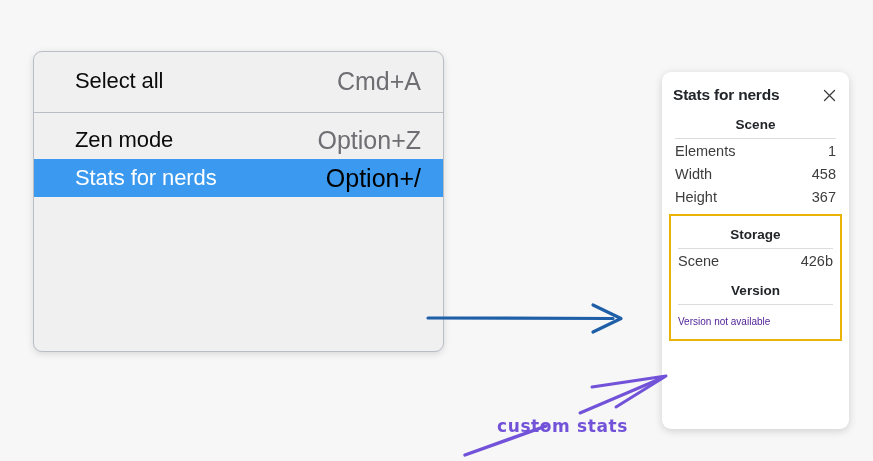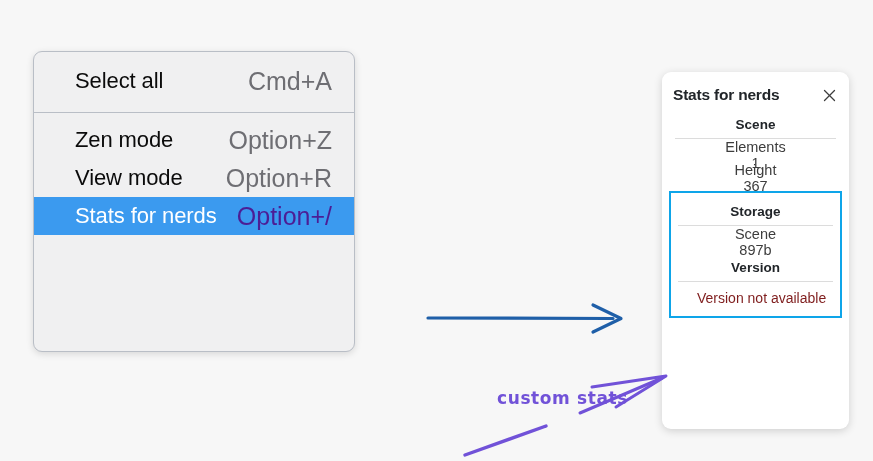--- a/index.html
+++ b/index.html
@@ -13,21 +13,21 @@
     font-family: "Liberation Sans", sans-serif;
     overflow: hidden;
     position: relative;
   }
 
   
   #context-menu {
     position: absolute;
     left: 33px;
     top: 51px;
-    width: 322px;
+    width: 411px;
     height: 301px;
     background: #f0f0f1;
     border: 1px solid #b9bec6;
     border-radius: 9px;
     box-shadow: 0 2px 7px rgba(0,0,0,0.13);
     box-sizing: border-box;
     overflow: hidden;
   }
   .menu-group {
     padding: 8px 0 9px 0;
@@ -52,21 +52,21 @@
     letter-spacing: -0.1px;
   }
   .menu-item .mi-shortcut {
     font-size: 25px;
     color: #6e6e73;
   }
   .menu-item.selected {
     background: #3b9aef;
   }
   .menu-item.selected .mi-label { color: #ffffff; }
-  .menu-item.selected .mi-shortcut { color: #4c1d95; }
+  .menu-item.selected .mi-shortcut { color: #000000; }
 
   
   #blue-arrow {
     position: absolute;
     left: 425px;
     top: 293px;
     width: 205px;
     height: 50px;
   }
 
@@ -115,58 +115,56 @@
     height: 1px;
     background: #dcdcdc;
     margin: 0 2px;
   }
   .sp-row {
     display: flex;
     align-items: center;
     justify-content: space-between;
     height: 23px;
     padding: 0 2px;
-    flex-direction: column;
   }
   .sp-row .sp-key {
     font-size: 14.5px;
     color: #3d3d3d;
   }
   .sp-row .sp-val {
     font-size: 14.5px;
     color: #3d3d3d;
   }
   .sp-fullrow {
-    font-size: 14px;
-    color: #7f1d1d;
+    font-size: 10px;
+    color: #4c1d95;
     padding: 4px 2px 0 2px;
     height: 24px;
     display: flex;
     align-items: center;
-    margin-left: 19px;
   }
   #custom-stats-box {
-    border: 2px solid #0ea5e9;
+    border: 2px solid #eab308;
     margin: 6px -4px 0 -4px;
     padding: 0 5px 6px 5px;
     box-sizing: border-box;
   }
 
   
   #annotation-layer {
     position: absolute;
     left: 440px;
     top: 355px;
     width: 240px;
     height: 106px;
   }
   #annotation-text {
     position: absolute;
     left: 497px;
-    top: 388px;
+    top: 416px;
     font-family: "DejaVu Sans", sans-serif;
     font-size: 17px;
     font-weight: bold;
     color: #7152d8;
     letter-spacing: 0.6px;
   }
 </style>
 </head>
 <body>
 
@@ -178,24 +176,20 @@
       <span class="mi-shortcut">Cmd+A</span>
     </div>
   </div>
 
   <div class="menu-separator"></div>
 
   <div class="menu-group">
     <div class="menu-item">
       <span class="mi-label">Zen mode</span>
       <span class="mi-shortcut">Option+Z</span>
-    </div>
-    <div class="menu-item">
-      <span class="mi-label">View mode</span>
-      <span class="mi-shortcut">Option+R</span>
     </div>
     <div class="menu-item selected">
       <span class="mi-label">Stats for nerds</span>
       <span class="mi-shortcut">Option+/</span>
     </div>
   </div>
 
 </div>
 
 <svg id="blue-arrow" viewBox="0 0 205 50" xmlns="http://www.w3.org/2000/svg">
@@ -216,32 +210,36 @@
   </div>
 
   <div class="sp-section-title">Scene</div>
   <div class="sp-rule"></div>
 
   <div class="sp-row">
     <span class="sp-key">Elements</span>
     <span class="sp-val">1</span>
   </div>
   <div class="sp-row">
+    <span class="sp-key">Width</span>
+    <span class="sp-val">458</span>
+  </div>
+  <div class="sp-row">
     <span class="sp-key">Height</span>
     <span class="sp-val">367</span>
   </div>
 
   <div id="custom-stats-box">
 
     <div class="sp-section-title">Storage</div>
     <div class="sp-rule"></div>
 
     <div class="sp-row">
       <span class="sp-key">Scene</span>
-      <span class="sp-val">897b</span>
+      <span class="sp-val">426b</span>
     </div>
 
     <div class="sp-section-title">Version</div>
     <div class="sp-rule"></div>
 
     <div class="sp-fullrow">Version not available</div>
 
   </div>
 </div>
 

